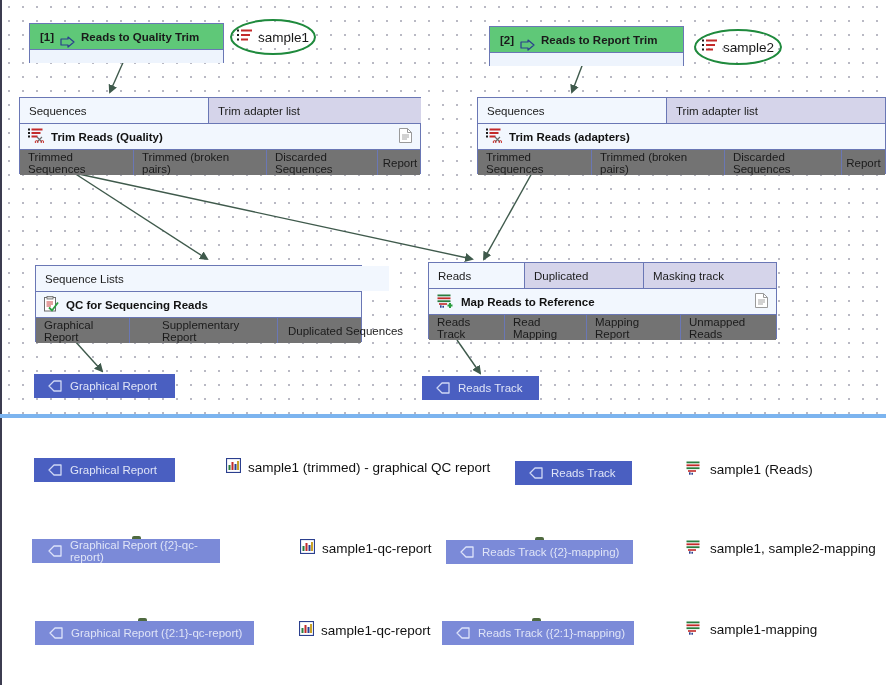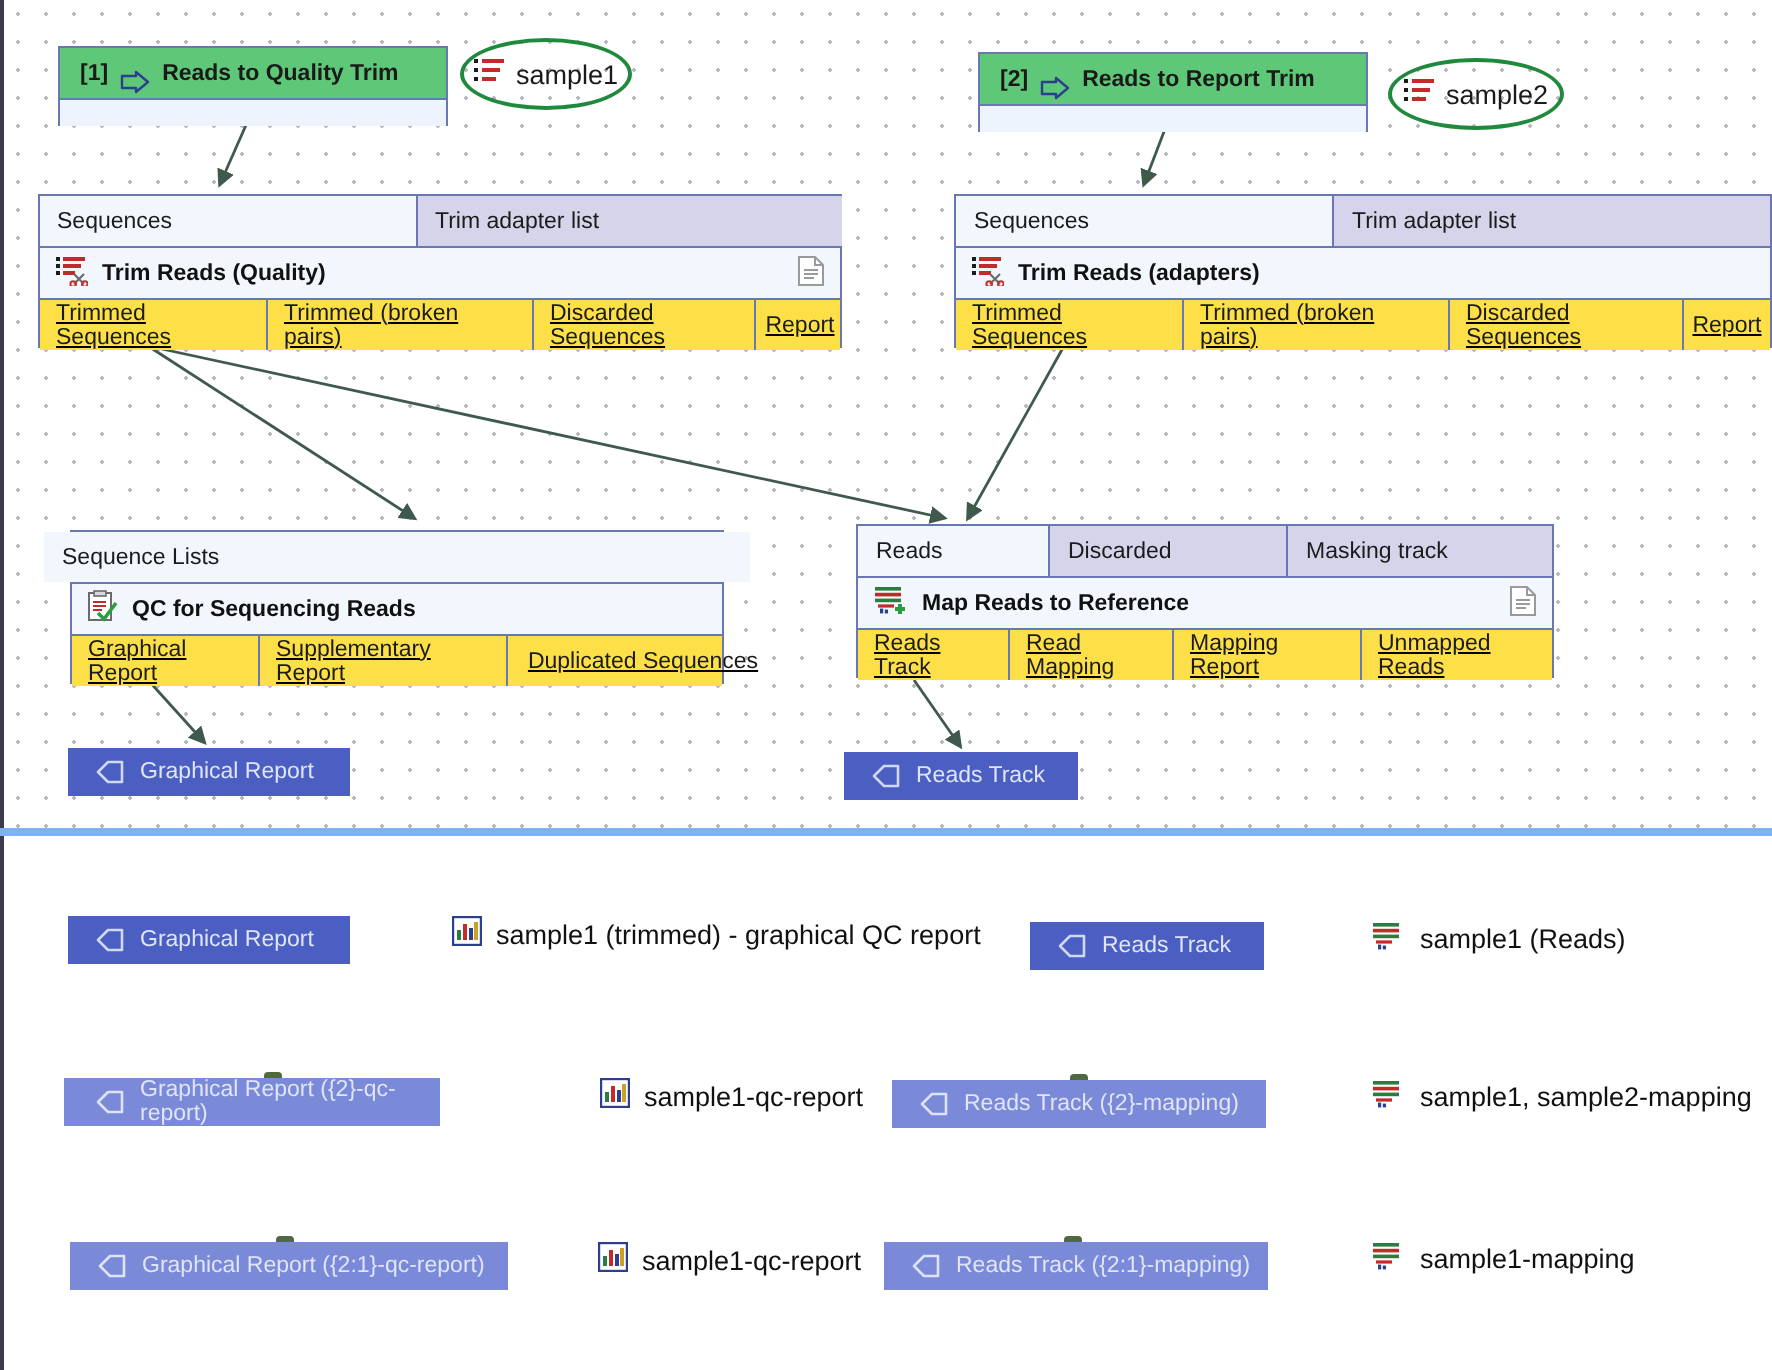--- a/index.html
+++ b/index.html
@@ -40,38 +40,38 @@
     border-bottom:1px solid #6a77b5;
     font-size:11.5px;color:#1a1a1a;font-weight:bold;
     padding-left:10px;display:flex;align-items:center;gap:6px;
     box-sizing:border-box;
   }
   .inode .strip{height:13px;background:#eef4fd;}
   .arrow-glyph{display:inline-block;width:15px;height:12px;}
 
   
   .pnode{position:absolute;border:1px solid #6a77b5;box-sizing:border-box;background:#f2f7fe;}
-  .ports{display:flex;height:25px;border-bottom:1px solid #6a77b5;justify-content:center;}
+  .ports{display:flex;height:25px;border-bottom:1px solid #6a77b5;}
   .port{
     flex:0 0 auto;font-size:11.5px;color:#1b1b1b;
     display:flex;align-items:center;padding-left:9px;
     border-right:1px solid #6a77b5;box-sizing:border-box;
     background:#d5d4ea;
   }
   .port:last-child{border-right:none;}
   .port.open{background:#f2f7fe;}
   .title{
     height:26px;display:flex;align-items:center;gap:7px;
     padding-left:8px;padding-right:8px;
     font-size:11.5px;font-weight:bold;color:#111;
     border-bottom:1px solid #6a77b5;background:#f2f7fe;
     box-sizing:border-box;
   }
   .title .label{flex:1;}
-  .outs{display:flex;height:25px;background:#fde047;text-decoration:underline;}
+  .outs{display:flex;height:25px;background:#737373;}
   .out{
     flex:0 0 auto;font-size:11.5px;color:#1b1b1b;
     display:flex;align-items:center;justify-content:center;
     padding:0 8px;border-right:1px solid #6a77b5;box-sizing:border-box;
   }
   .out:last-child{border-right:none;}
 
   
   .onode{
     position:absolute;background:#4a5fc1;color:#dfe4f7;
@@ -283,36 +283,36 @@
             <path d="M2.5,6 H9 M2.5,8 H9 M2.5,10 H7" stroke="#c32a2a" stroke-width="0.9"></path>
             <path d="M5,11.5 L8,14.5 L14,6.5" fill="none" stroke="#2a9d3f" stroke-width="1.8"></path>
           </svg>
         </span>
         <span class="label">QC for Sequencing Reads</span>
       </div>
       <div class="outs">
         <div class="out" style="width:94px;">
           <span>Graphical Report</span>
         </div>
-        <div class="out" style="width:124px;">
+        <div class="out" style="width:124px;margin-left:24px;">
           <span>Supplementary Report</span>
         </div>
         <div class="out" style="width:135px;border-right:none;">
           <span>Duplicated Sequences</span>
         </div>
       </div>
     </div>
 
     <div class="pnode" style="left:426px;top:262px;width:349px;height:77px;">
       <div class="ports">
         <div class="port open" style="width:96px;">
           <span>Reads</span>
         </div>
         <div class="port" style="width:119px;">
-          <span>Discarded</span>
+          <span>Duplicated</span>
         </div>
         <div class="port" style="width:132px;border-right:none;">
           <span>Masking track</span>
         </div>
       </div>
       <div class="title">
         <span>
           <svg width="17" height="14" viewBox="0 0 17 14">
             <rect x="0.5" y="0.5" width="13" height="1.8" fill="#2a7d3f"></rect>
             <rect x="0.5" y="3.4" width="13" height="1.8" fill="#c32a2a"></rect>

